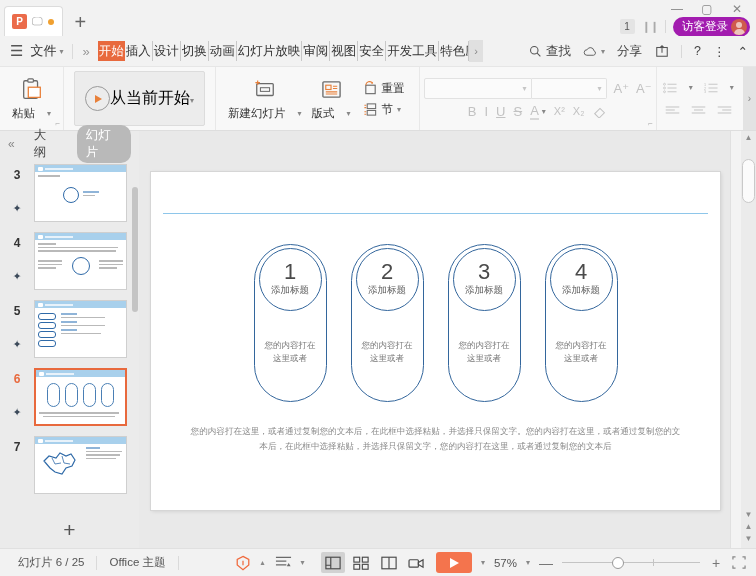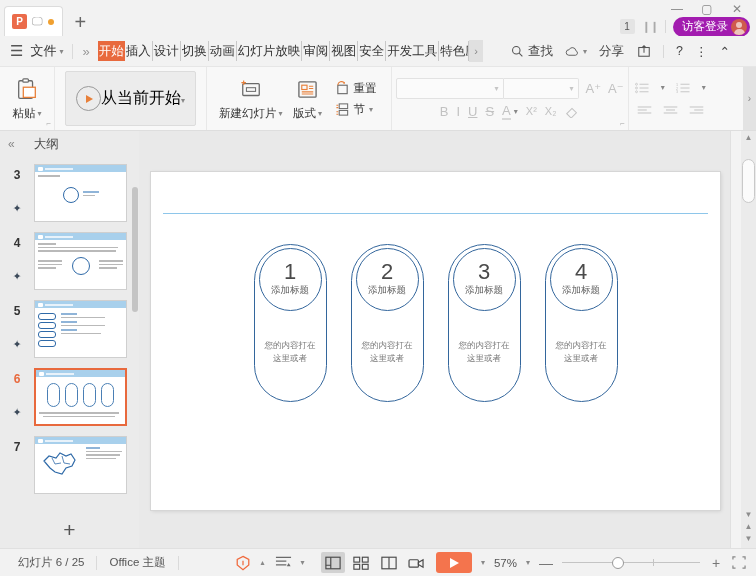--- a/index.html
+++ b/index.html
@@ -68,39 +68,39 @@
   .rtab {
     font-size: 12.5px; color: #333; padding: 2px 1px; border-right: 1px solid #c8c8c8;
     white-space: nowrap; line-height: 16px;
   }
   .rtab.active { background: #e8693d; color: #fff; border-right: none; }
   .rtab.clipped { overflow: hidden; }
   .scrollnext {
     background: #e0e0e0; color: #888; font-size: 11px; width: 14px; height: 22px;
     display: flex; align-items: center; justify-content: center;
   }
-  .menurow-right { margin-left: auto; display: flex; align-items: center; gap: 12px; padding-right: 26px; }
+  .menurow-right { margin-left: auto; display: flex; align-items: center; gap: 12px; padding-right: 8px; }
   .mr-item { display: flex; align-items: center; gap: 3px; font-size: 12.5px; color: #444; }
   .ico-sm { width: 15px; height: 15px; display: inline-flex; align-items: center; justify-content: center; }
 
   
   .ribbon {
     height: 65px; background: #f8f8f8; border-top: 1px solid #e6e6e6;
     border-bottom: 1px solid #dedede; display: flex; align-items: stretch; flex: none;
     position: relative;
   }
   .rgroup { display: flex; align-items: center; padding: 0 7px; position: relative; }
   .rgroup + .rgroup { border-left: 1px solid #e8e8e8; }
   .rg-corner { position: absolute; right: 3px; bottom: 2px; color: #bdbdbd; font-size: 8px; }
   .bigbtn {
     display: flex; flex-direction: column; align-items: center; justify-content: center;
     padding: 2px 5px; min-width: 40px;
   }
   .bigbtn .glyph { height: 26px; display: flex; align-items: center; justify-content: center; }
-  .bigbtn .lbl { font-size: 11.5px; color: #333; margin-top: 3px; white-space: nowrap; display: flex; align-items: center; gap: 2px; }
+  .bigbtn .lbl { font-size: 11.5px; color: #333; margin-top: 3px; white-space: nowrap; display: flex; align-items: center; gap: 12px; }
   .stackcol { display: flex; flex-direction: column; justify-content: center; gap: 4px; padding: 0 4px; }
   .smallbtn { display: flex; align-items: center; gap: 4px; font-size: 11.5px; color: #333; padding: 1px 3px; }
   .startbtn {
     background: #ececec; border: 1px solid #dcdcdc; border-radius: 2px;
     height: 55px; display: flex; flex-direction: row; align-items: center;
     justify-content: center; padding: 0 10px; margin: 0 3px;
   }
   .playcirc { width: 25px; height: 25px; border: 1.6px solid #9a9a9a; border-radius: 50%;
     display: flex; align-items: center; justify-content: center; }
   .playcirc i { width: 0; height: 0; border-left: 7px solid #e8803a; border-top: 4.5px solid transparent; border-bottom: 4.5px solid transparent; margin-left: 2px; }
@@ -476,20 +476,21 @@
         <span>›</span>
       </div>
   </div>
 
   <div class="body">
 
     <div class="thumbpanel">
       <div class="thumbhead">
         <span class="collapse"><span>«</span></span>
         <span class="th-tab"><span>大纲</span></span>
+        <span class="th-tab active"><span>幻灯片</span></span>
       </div>
       <div class="thumbscroll">
 
         <div class="thumbitem">
           <div class="th-meta">
             <span class="th-num">3</span>
             <span class="th-star">✦</span>
           </div>
           <div class="th-box">
             <div class="th-bar">
@@ -652,20 +653,21 @@
             </div>
             <div class="pill">
               <div class="pcirc">
                 <span class="pnum">4</span>
                 <span class="ptit">添加标题</span>
               </div>
               <div class="pdesc">您的内容打在<br>这里或者</div>
             </div>
           </div>
 
+          <div class="footpara">您的内容打在这里，或者通过复制您的文本后，在此框中选择粘贴，并选择只保留文字。您的内容打在这里，或者通过复制您的文本后，在此框中选择粘贴，并选择只保留文字，您的内容打在这里，或者通过复制您的文本后</div>
         </div>
       </div>
     </div>
 
     <div class="rightrail">
       <div class="rr-col1"></div>
       <div class="rr-col2">
         <span class="sb-arrow">▲</span>
         <div class="sb-thumb"></div>
         <div class="sb-bottom">

